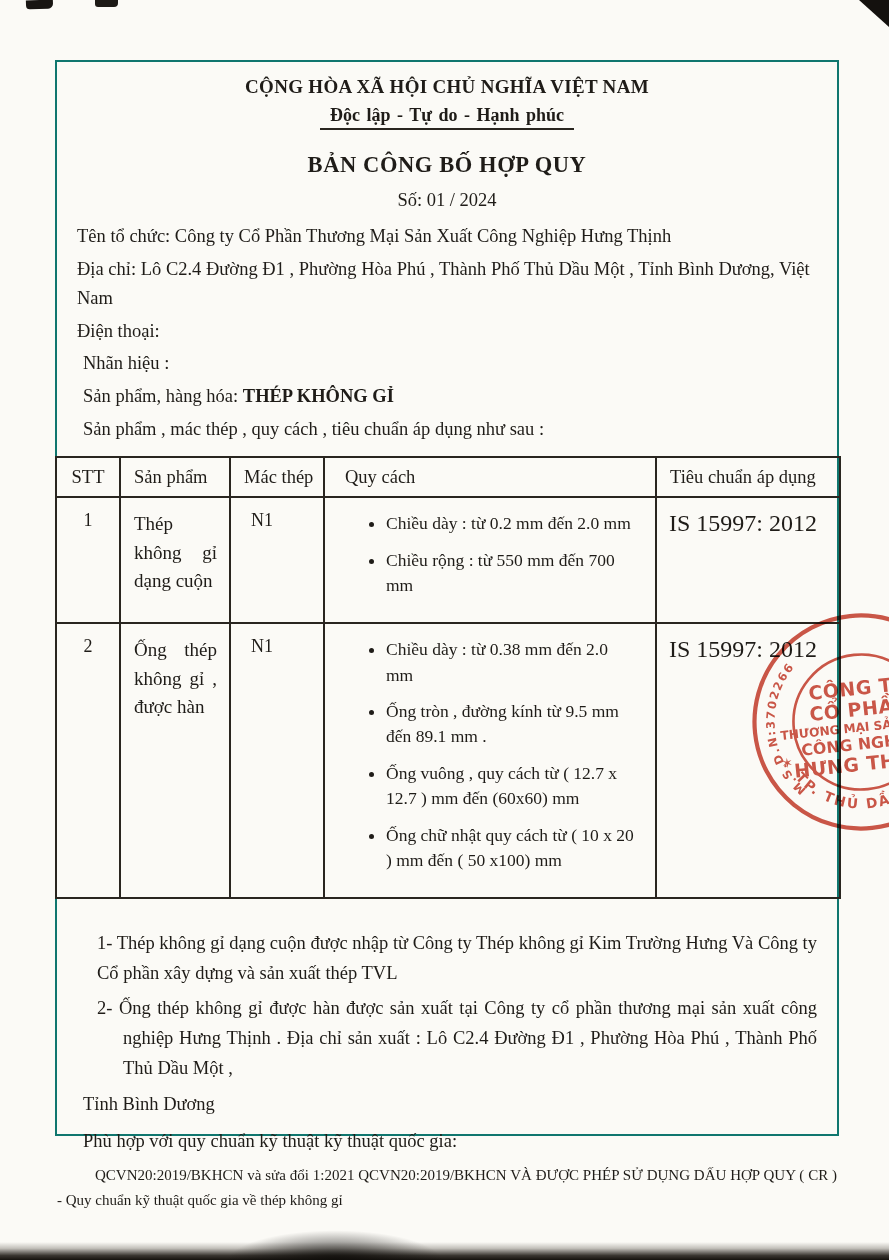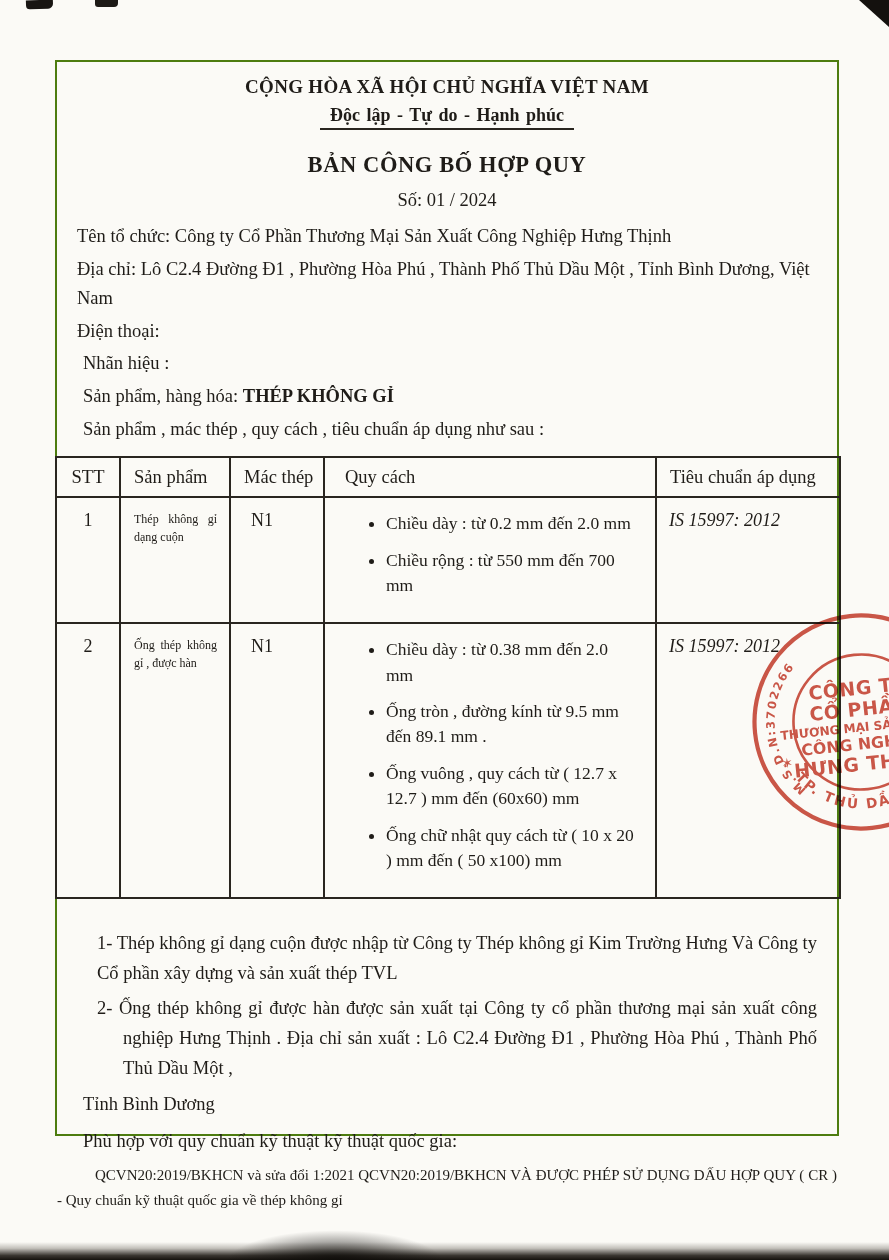--- a/index.html
+++ b/index.html
@@ -18,21 +18,21 @@
   .corner-tr { position:absolute; top:0; right:0; width:0; height:0; border-left:30px solid transparent; border-top:27px solid #14110e; }
   .bottom-band { position:absolute; bottom:0; left:0; right:0; height:18px;
     background: linear-gradient(180deg, rgba(90,84,76,0) 0%, rgba(90,84,76,0.35) 35%, #3a3631 75%, #15120e 100%); }
   .bottom-blob { position:absolute; bottom:0; left:225px; width:220px; height:30px;
     background: radial-gradient(ellipse at 50% 110%, rgba(15,13,10,0.95) 0%, rgba(15,13,10,0) 70%); }
 
   
   .sheet-border {
     position: absolute; left: 55px; top: 60px;
     width: 784px; height: 1076px;
-    border: 2px solid #4d7c0f;
+    border: 2px solid #0f766e;
     box-sizing: border-box;
     padding: 10px 20px 0;
   }
 
   .vn-header-line1 { text-align:center; font-weight:bold; font-size:19px; letter-spacing:0.3px; margin-top:4px; }
   .vn-header-line2 { text-align:center; margin-top:7px; }
   .vn-header-line2 span { font-weight:bold; font-size:18px; border-bottom:2px solid #29251f; padding:0 10px 3px; word-spacing:2px; }
 
   .doc-title  { text-align:center; font-weight:bold; font-size:22.5px; letter-spacing:0.6px; margin-top:26px; }
   .doc-number { text-align:center; font-size:18.5px; margin-top:12px; }
@@ -45,25 +45,25 @@
   
   table.spec { border-collapse:collapse; table-layout:fixed; width:784px; margin:12px 0 0 -22px; }
   .spec th, .spec td { border:2px solid #29251f; vertical-align:top; }
   .spec thead tr { height:40px; }
   .spec th { font-weight:400; font-size:18.5px; text-align:left; padding:6px 6px 6px 13px; vertical-align:middle; }
   .spec th.h-stt { text-align:center; padding-left:6px; }
   .spec th.h-qc { padding-left:20px; }
   .spec tbody tr:nth-child(1) { height:102px; }
   .spec tbody tr:nth-child(2) { height:242px; }
   .spec td.c-stt { text-align:center; padding-top:12px; font-size:18px; }
-  .spec td.c-sp  { padding:12px 12px 0 13px; font-size:12px; line-height:1.5; text-align:justify; }
+  .spec td.c-sp  { padding:12px 12px 0 13px; font-size:19px; line-height:1.5; text-align:justify; }
   .spec td.c-mt  { padding:12px 0 0 20px; font-size:18px; }
   .spec td.c-qc ul { margin:12px 0 0; padding:0 20px 12px 60px; }
   .spec td.c-qc li { font-size:17.5px; line-height:1.45; margin-bottom:11px; text-align:left; }
-  .spec td.c-tc  { padding:12px 8px 0 12px; font-size:18px;font-style:italic; }
+  .spec td.c-tc  { padding:12px 8px 0 12px; font-size:24px; }
 
   
   .note { font-size:18.5px; line-height:1.6; margin:30px 0 0 20px; text-align:justify; }
   .note.hanging { margin-top:6px; padding-left:26px; text-indent:-26px; }
   .footer-line { font-size:18.5px; line-height:1.6; margin:7px 0 0 6px; }
   .conformity { font-size:15px; line-height:1.65; margin:7px -20px 0 -20px; text-align:justify; text-indent:38px; }
 
   
   .stamp { position:absolute; left:745px; top:606px; width:232px; height:232px;
     opacity:0.85; mix-blend-mode:multiply; transform:rotate(-6deg); z-index:5; }

